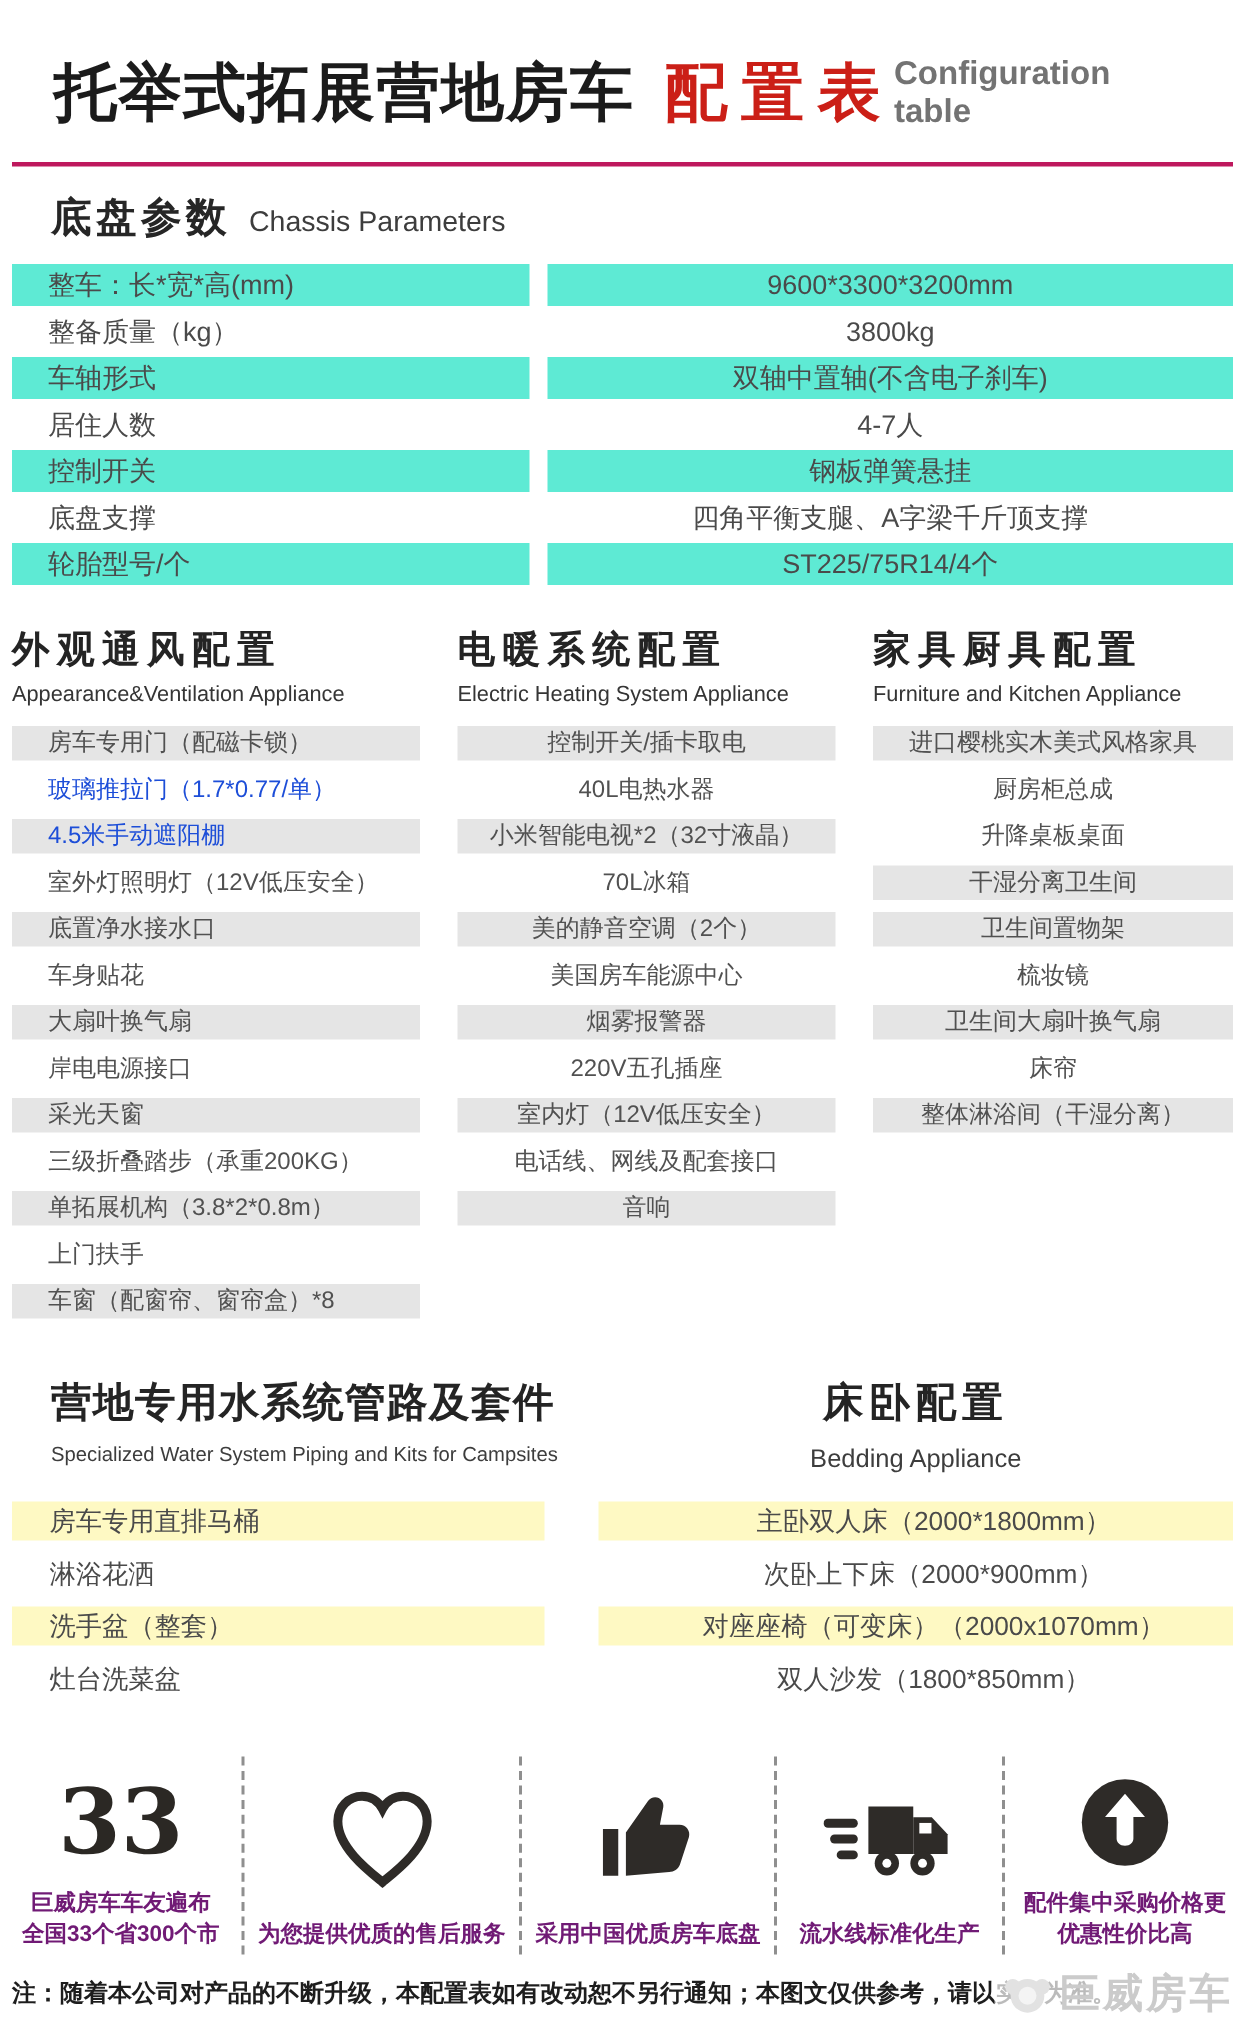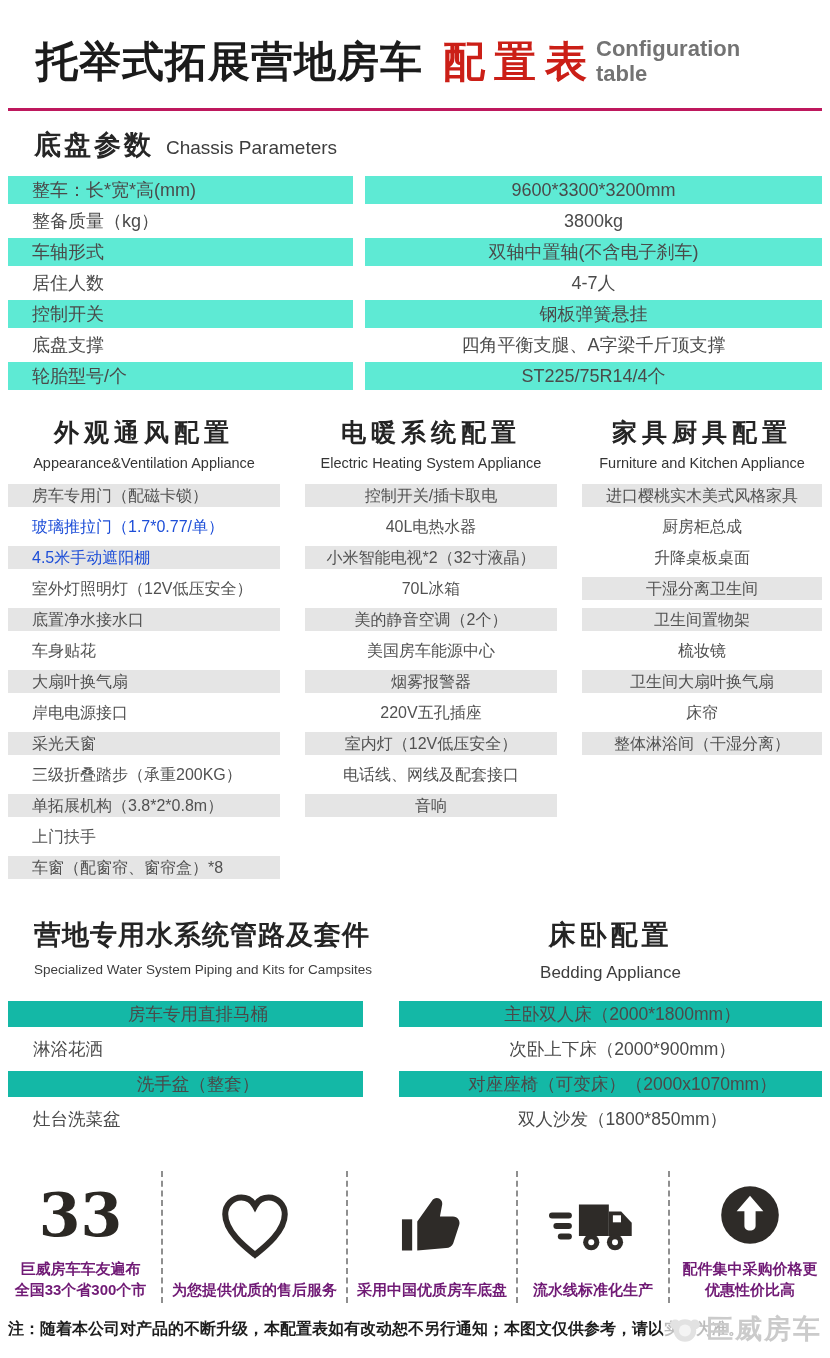--- a/index.html
+++ b/index.html
@@ -20,41 +20,41 @@
   
   .chassis-rows { margin: 13px 8px 0; }
   .c-row { display: flex; height: 28px; margin-bottom: 3px; font-size: 18px; color: #4a4a4a; }
   .c-label { width: 345px; padding-left: 24px; line-height: 28px; margin-right: 12px; white-space: nowrap; }
   .c-value { flex: 1; text-align: center; line-height: 28px; white-space: nowrap; }
   .c-row.alt .c-label, .c-row.alt .c-value { background: #5eead4; }
 
   
   .cols { display: flex; justify-content: space-between; margin: 26px 8px 0; }
   .col-1 { width: 272px; } .col-2 { width: 252px; } .col-3 { width: 240px; }
-  .col-head { text-align: center; margin-bottom: 13px; }
+  .col-head { margin-bottom: 13px; }
   .col-zh { font-size: 25px; font-weight: 800; color: #242424; letter-spacing: 5px; white-space: nowrap; }
   .col-en { font-size: 14.5px; color: #353535; margin-top: 6px; white-space: nowrap; }
   .item { height: 23px; line-height: 23px; margin-bottom: 8px; font-size: 16px; color: #515151; text-align: center; white-space: nowrap; }
   .col-1 .item { text-align: left; padding-left: 24px; }
   .item.alt { background: #e5e5e5; }
   .item.red { color: #1d4ed8; }
 
   
   .wb { display: flex; margin: 30px 8px 0; }
   .wb-water { width: 355px; margin-right: 36px; }
   .wb-bed { flex: 1; }
   .wb-head { height: 84px; }
   .wb-water .wb-zh { font-size: 27px; font-weight: 800; color: #242424; letter-spacing: 1px; padding-left: 26px; white-space: nowrap; }
   .wb-water .wb-en { font-size: 13.5px; color: #3d3d3d; margin-top: 9px; padding-left: 26px; white-space: nowrap; }
   .wb-bed .wb-zh { font-size: 27px; font-weight: 800; color: #242424; letter-spacing: 4px; text-align: center; }
   .wb-bed .wb-en { font-size: 17px; color: #3d3d3d; margin-top: 10px; text-align: center; }
   .witem { height: 26px; line-height: 26px; margin-bottom: 9px; font-size: 17.5px; color: #4a4a4a; white-space: nowrap; padding-left: 24px; }
   .wb-water .witem { padding-left: 25px; }
   .wb-bed .witem { text-align: center; }
-  .witem.alt { background: #14b8a6; text-align: center; }
+  .witem.alt { background: #fef9c3; }
 
   
   .features { display: flex; margin-top: 30px; height: 132px; }
   .fcell { display: flex; flex-direction: column; align-items: center; }
   .fcell:not(:last-child) { border-right: 2px dashed #8f8f8f; }
   .fc-1 { width: 163px; } .fc-2 { width: 185px; } .fc-3 { width: 170px; } .fc-4 { width: 152px; } .fc-5 { width: 160px; }
   .f-icon { flex: 1; display: flex; align-items: center; justify-content: center; }
   .f-cap { font-size: 15px; font-weight: 700; color: #701a75; text-align: center; line-height: 1.4; padding-bottom: 3px; white-space: nowrap; }
   .f-num { font-family: "DejaVu Serif", "Liberation Serif", serif; font-size: 60px; font-weight: 700; color: #2b2824; line-height: 1; }
 

